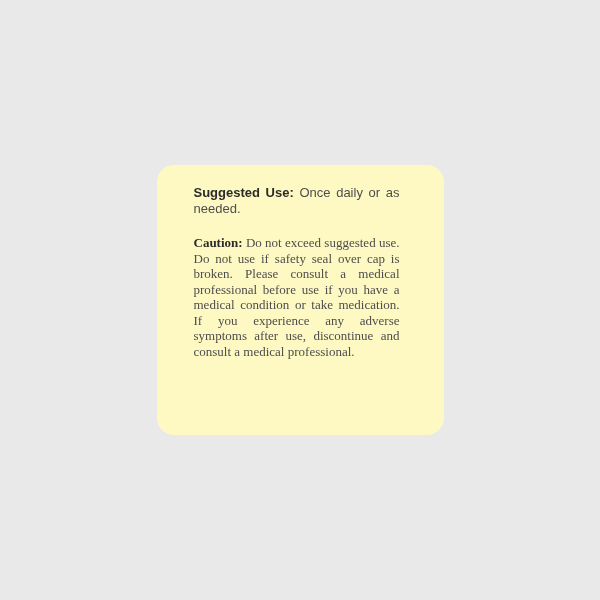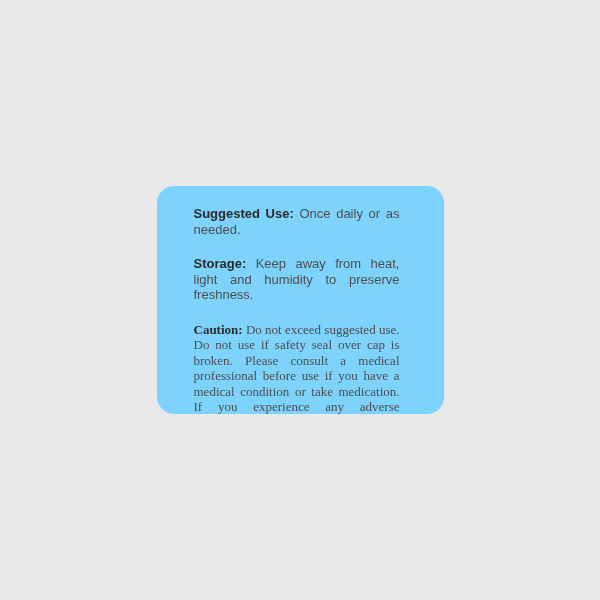--- a/index.html
+++ b/index.html
@@ -11,22 +11,22 @@
   .page {
     width: 600px;
     height: 600px;
     display: flex;
     align-items: center;
     justify-content: center;
     background: #e9e9e9;
   }
   .card {
     width: 287px;
-    height: 228px;
-    background: #7dd3fc;
+    height: 270px;
+    background: #fef9c3;
     border-radius: 17px;
     padding: 20px 44px 23px 37px;
     overflow: hidden;
   }
   .section {
     font-size: 13px;
     line-height: 15.5px;
     color: #4d4d4d;
     text-align: justify;
     margin-bottom: 19px;
@@ -38,18 +38,17 @@
   }
 </style>
 </head>
 <body>
 
 <div class="page">
   <div class="card">
 
     <p class="section"><strong>Suggested Use:</strong> <span>Once daily or as needed.</span></p>
 
-    <p class="section"><strong>Storage:</strong> <span>Keep away from heat, light and humidity to preserve freshness.</span></p>
 
     <p class="section"><strong>Caution:</strong> <span>Do not exceed suggested use. Do not use if safety seal over cap is broken. Please consult a medical professional before use if you have a medical condition or take medication. If you experience any adverse symptoms after use, discontinue and consult a medical professional.</span></p>
 
   </div>
 </div>
 
 </body></html>

